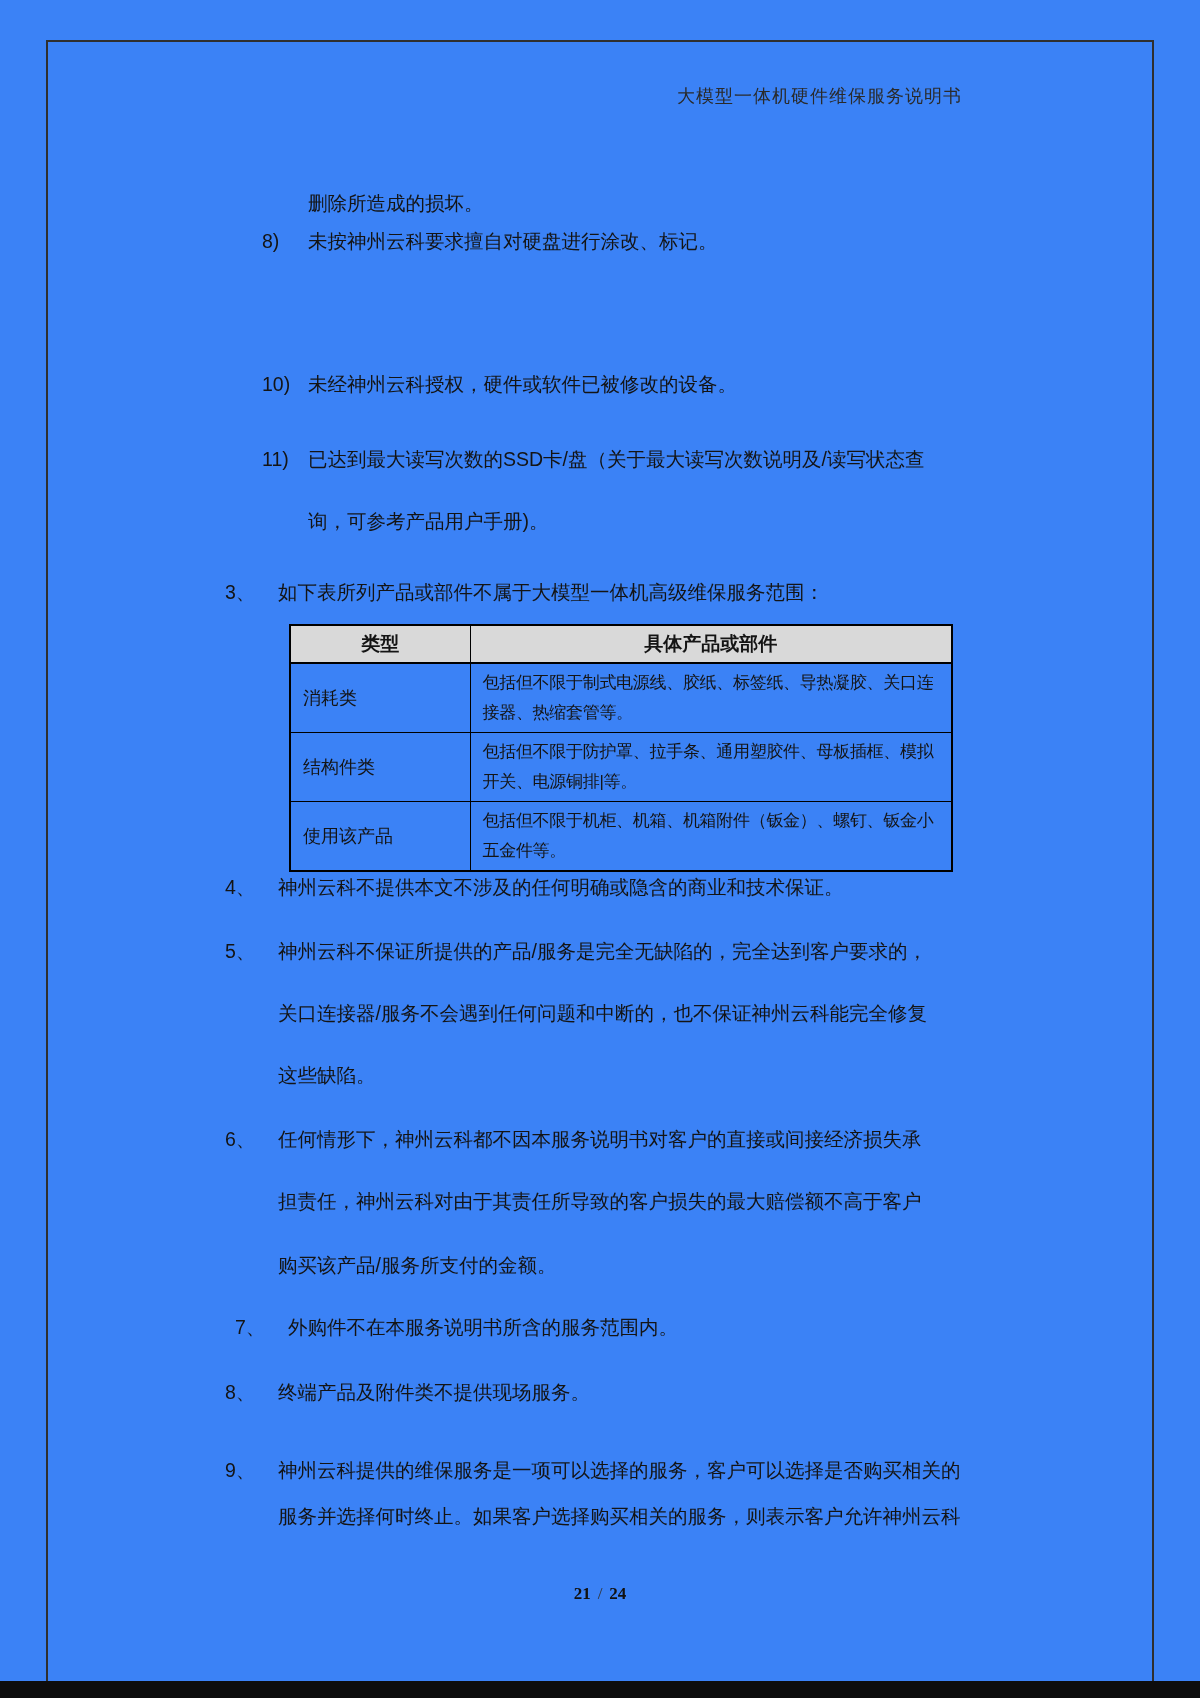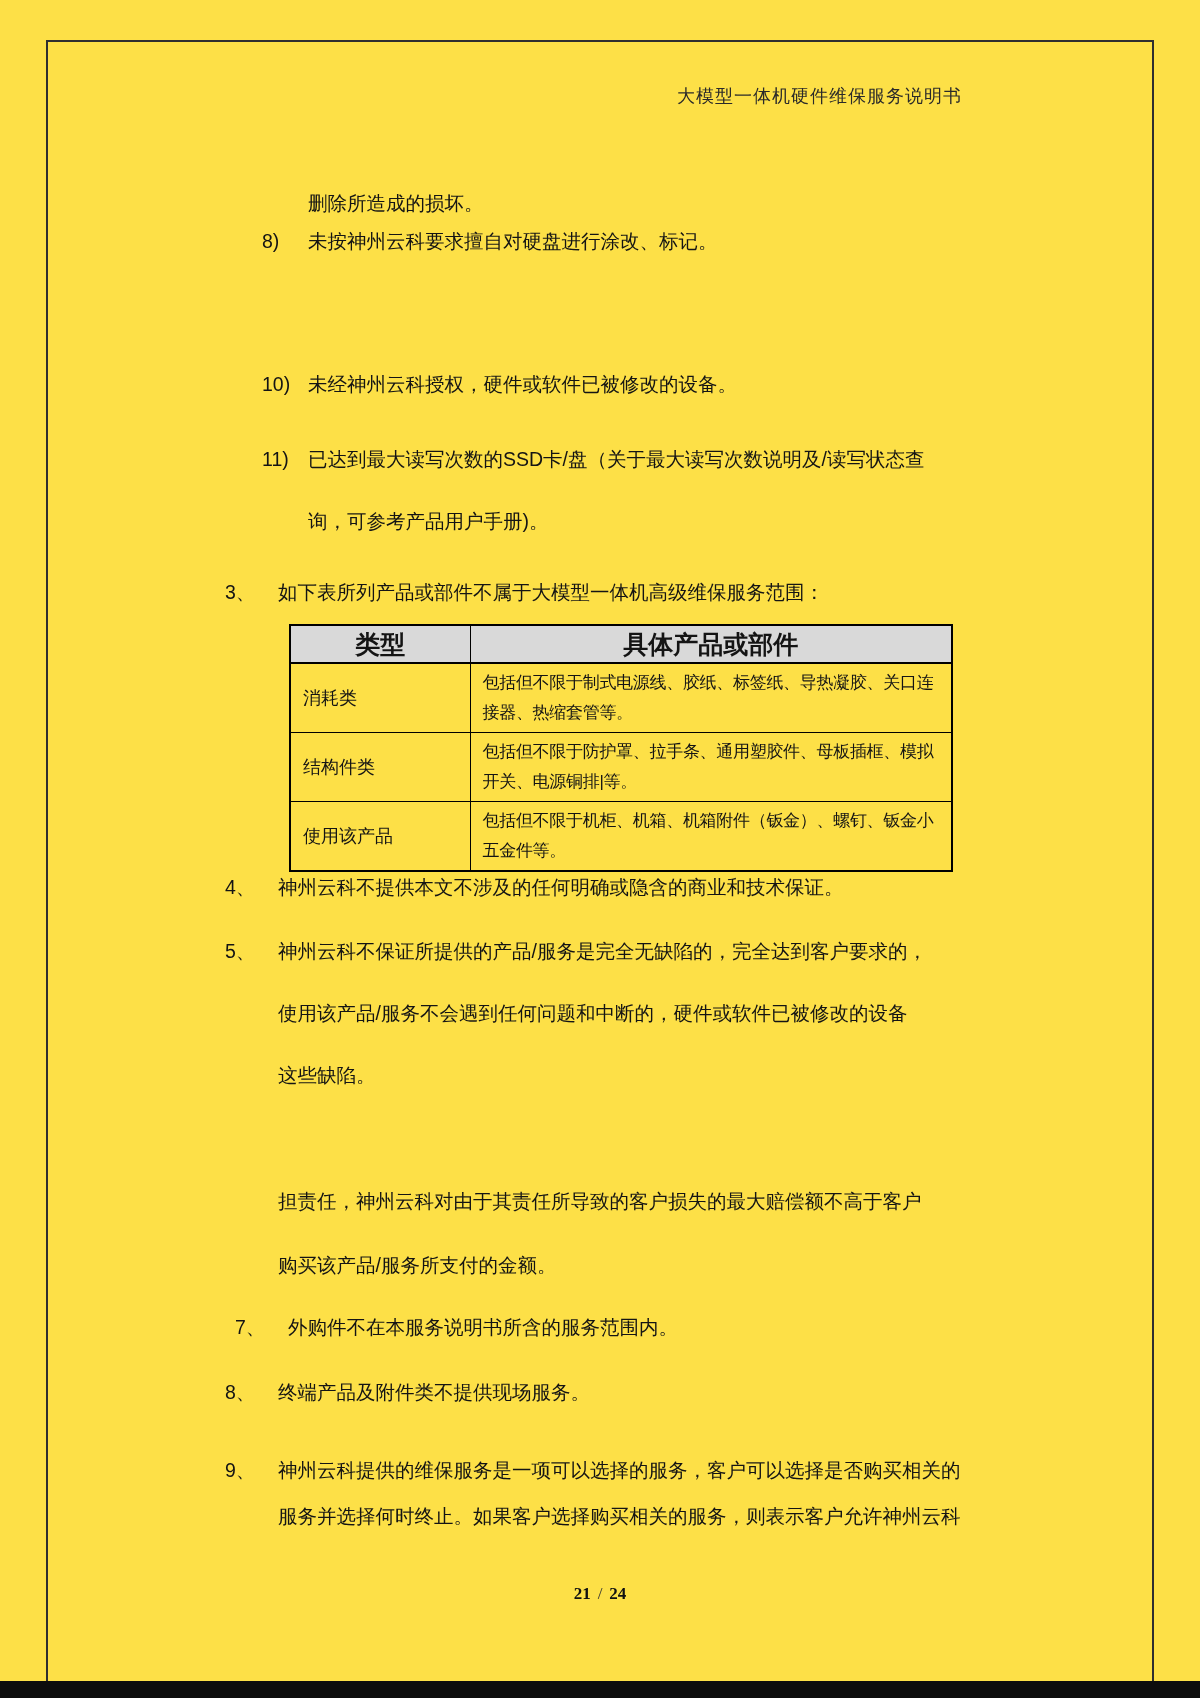--- a/index.html
+++ b/index.html
@@ -4,21 +4,21 @@
 <style>
   * { margin: 0; padding: 0; box-sizing: border-box; }
   html, body { background: #ffffff; }
   body {
     width: 1200px; height: 1698px;
     position: relative;
     overflow: hidden;
     font-family: "Liberation Sans", "DejaVu Sans", sans-serif;
     color: #161616;
   }
-  .page { position: absolute; inset: 0; background: #fde047; }
+  .page { position: absolute; inset: 0; background: #3b82f6; }
   .frame {
     position: absolute;
     left: 46px; top: 40px; width: 1108px; height: 1642px;
     border-left: 2px solid #2f2f2f;
     border-right: 2px solid #2f2f2f;
     border-top: 2px solid #2f2f2f;
   }
   .header-title {
     position: absolute;
     top: 84px; right: 238px;
@@ -42,21 +42,21 @@
     color: #141414;
     table-layout: fixed;
   }
   .exclusion-table th, .exclusion-table td {
     border: 1px solid #000;
   }
   .exclusion-table { border: 2px solid #000; }
   .exclusion-table th {
     background: #d9d9d9;
     height: 38px;
-    font-size: 25px; font-weight: bold; letter-spacing: 0;
+    font-size: 19px; font-weight: bold; letter-spacing: 0;
     text-align: center; vertical-align: middle;
     border-bottom: 2px solid #000;
   }
   .col-type { width: 180px; }
   .exclusion-table td {
     height: 64px; vertical-align: middle;
     padding: 4px 6px 4px 12px;
     line-height: 30px;
   }
   .td-type { font-size: 18px; letter-spacing: 0; }
@@ -123,23 +123,26 @@
     </tbody>
   </table>
 
   <div class="line" style="left:225px; top:874px;">
     <span class="num num-main">4、</span><span>神州云科不提供本文不涉及的任何明确或隐含的商业和技术保证。</span>
   </div>
 
   <div class="line" style="left:225px; top:938px;">
     <span class="num num-main">5、</span><span>神州云科不保证所提供的产品/服务是完全无缺陷的，完全达到客户要求的，</span>
   </div>
-  <div class="line" style="left:278px; top:1000px;">使用该产品/服务不会遇到任何问题和中断的，硬件或软件已被修改的设备</div>
+  <div class="line" style="left:278px; top:1000px;">关口连接器/服务不会遇到任何问题和中断的，也不保证神州云科能完全修复</div>
   <div class="line" style="left:278px; top:1062px;">这些缺陷。</div>
 
+  <div class="line" style="left:225px; top:1126px;">
+    <span class="num num-main">6、</span><span>任何情形下，神州云科都不因本服务说明书对客户的直接或间接经济损失承</span>
+  </div>
   <div class="line" style="left:278px; top:1188px;">担责任，神州云科对由于其责任所导致的客户损失的最大赔偿额不高于客户</div>
   <div class="line" style="left:278px; top:1252px;">购买该产品/服务所支付的金额。</div>
 
   <div class="line" style="left:235px; top:1314px;">
     <span class="num num-main">7、</span><span>外购件不在本服务说明书所含的服务范围内。</span>
   </div>
 
   <div class="line" style="left:225px; top:1379px;">
     <span class="num num-main">8、</span><span>终端产品及附件类不提供现场服务。</span>
   </div>

